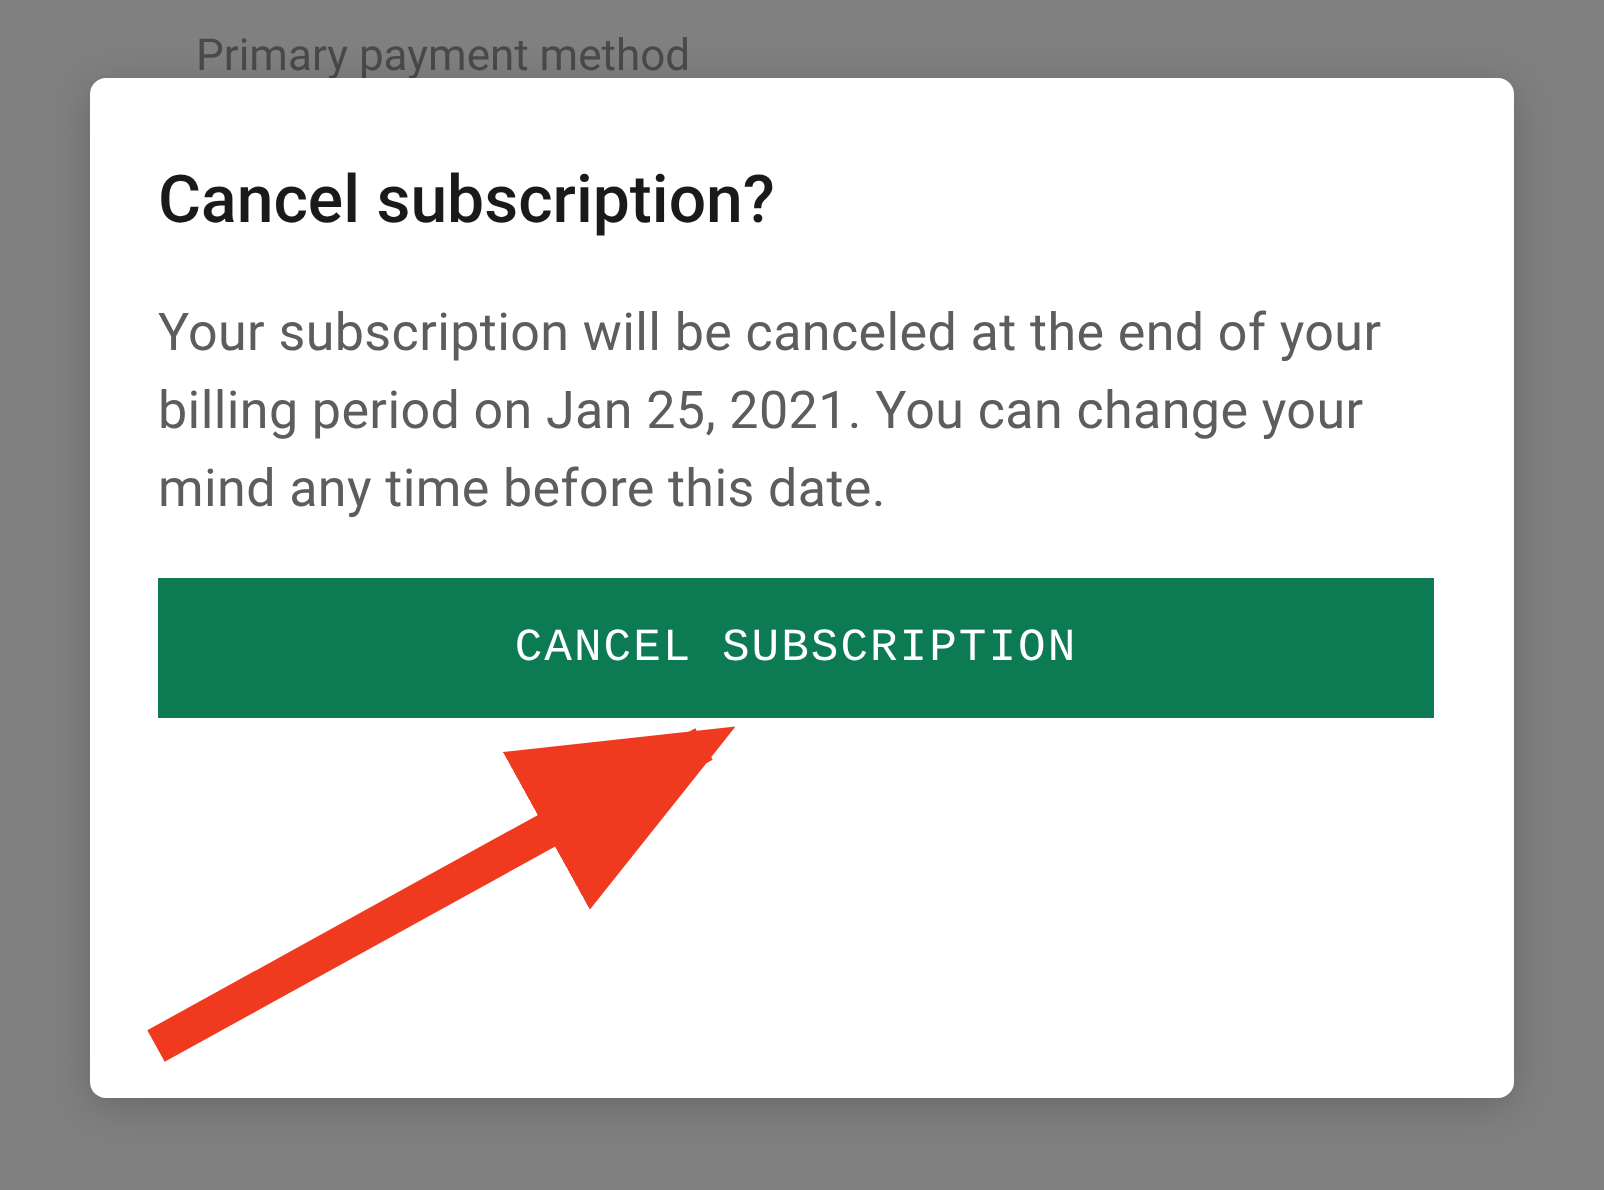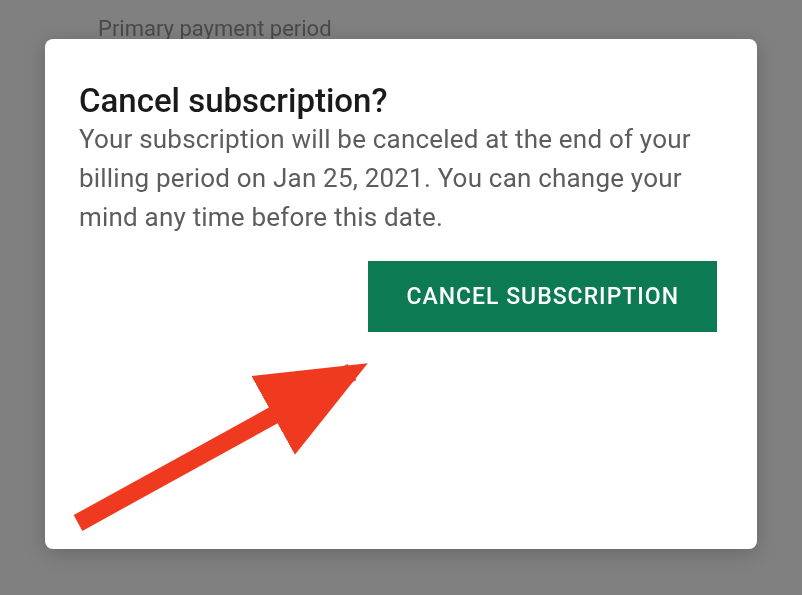--- a/index.html
+++ b/index.html
@@ -31,35 +31,36 @@
       height: 510px;
       background: #ffffff;
       border-radius: 8px;
       box-shadow: 0 4px 20px rgba(0,0,0,0.2);
       padding: 42px 34px 30px 34px;
     }
     .dialog-title {
       font-size: 33px;
       font-weight: 500;
       color: #1a1a1a;
+      margin-bottom: 28px;
     }
     .dialog-body {
       font-size: 26px;
       font-weight: 400;
       color: #5d5d5d;
       line-height: 1.5;
       margin-bottom: 24px;
       letter-spacing: 0.2px;
     }
     .button-container {
       display: flex;
       flex-direction: column;
-      align-items: flex-end;
       gap: 17px;
       padding-right: 6px;
+      font-family: Liberation Mono, monospace;
     }
     .btn-primary {
       background: #0c7b54;
       color: #ffffff;
       border: none;
       padding: 22px 38px;
       font-size: 23px;
       font-weight: 500;
       letter-spacing: 1px;
       cursor: pointer;
@@ -79,21 +80,21 @@
     }
     .annotation-arrow {
       position: absolute;
       pointer-events: none;
       z-index: 10;
     }
   </style>
 </head>
 <body>
 
-<div class="background-text">Primary payment period</div>
+<div class="background-text">Primary payment method</div>
 
 <div class="dialog">
   <h2 class="dialog-title">Cancel subscription?</h2>
   <p class="dialog-body">Your subscription will be canceled at the end of your billing period on Jan 25, 2021. You can change your mind any time before this date.</p>
   <div class="button-container">
     <button class="btn-primary">CANCEL SUBSCRIPTION</button>
   </div>
 </div>
 
 <svg class="annotation-arrow" width="802" height="595" style="top:0;left:0;">

